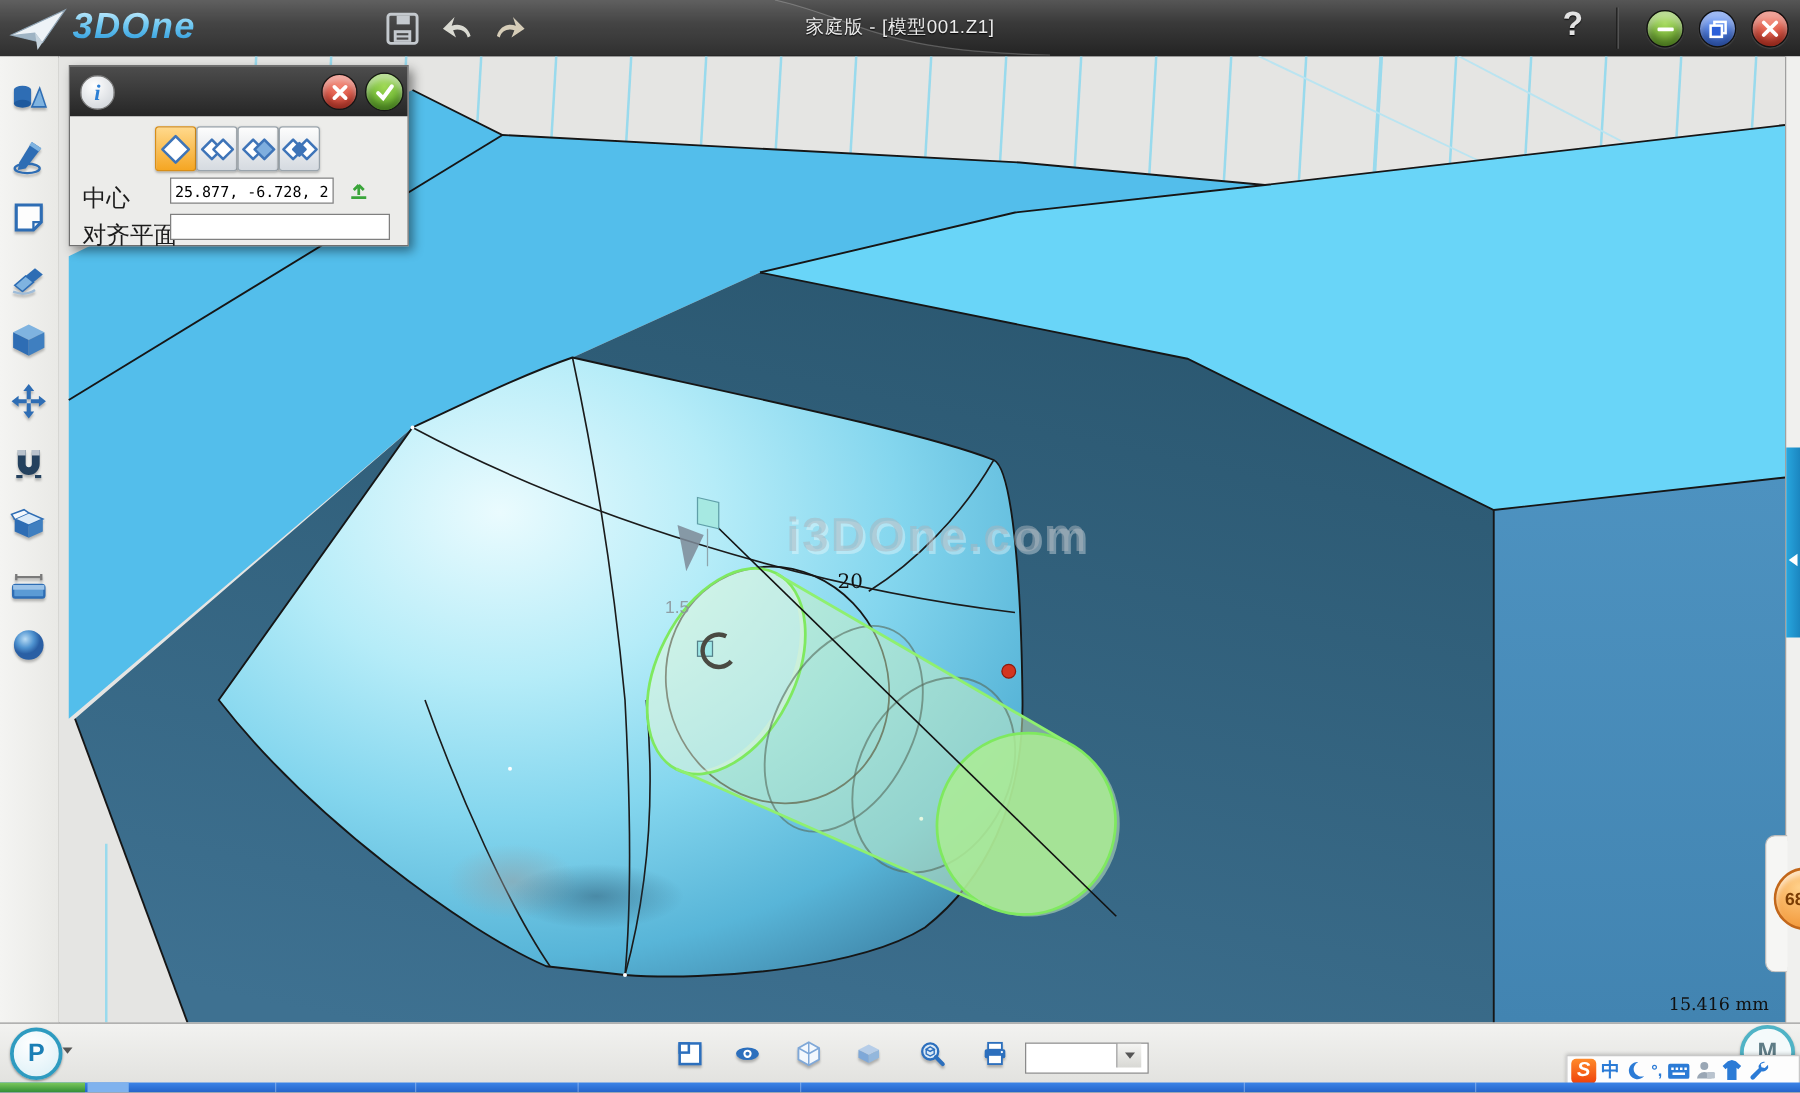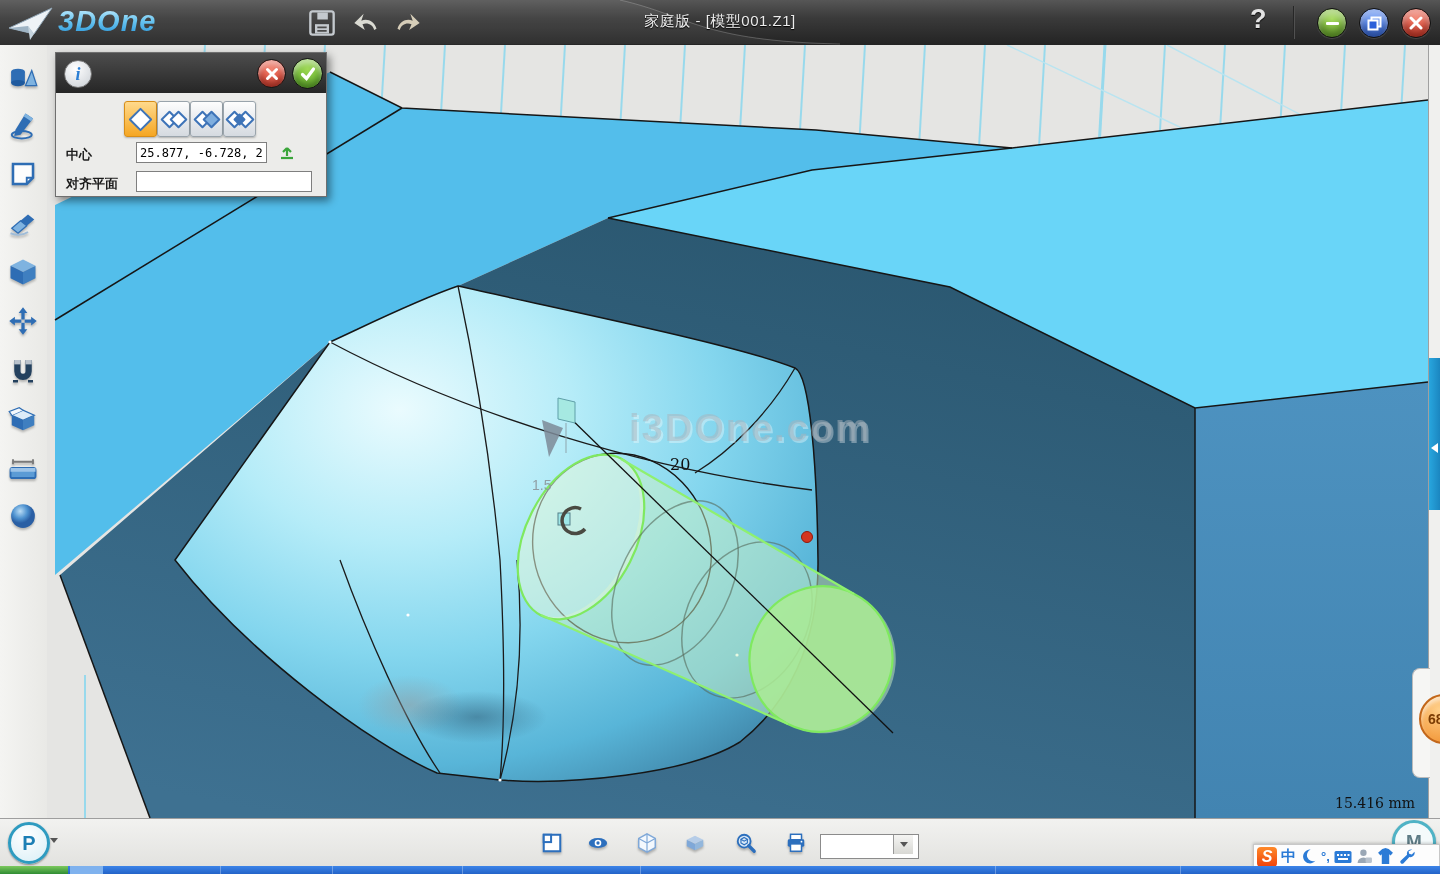--- a/index.html
+++ b/index.html
@@ -25,21 +25,21 @@
   
   .dialog{left:55px;top:52px;width:270px;height:143px;background:#ececea;border:1px solid #6f6f6f;box-shadow:3px 4px 8px rgba(0,0,0,.45);}
   .dlg-head{left:0;top:0;width:270px;height:40px;background:linear-gradient(180deg,#4d4d4d,#262626);}
   .info-circle{left:8px;top:7px;width:26px;height:26px;border-radius:50%;background:radial-gradient(circle at 40% 30%,#ffffff,#c9ced4);border:1px solid #777;color:#2c7fd4;font-family:"Liberation Serif",serif;font-weight:bold;font-size:18px;font-style:italic;display:flex;align-items:center;justify-content:center;}
   .dlg-btn{width:27px;height:27px;border-radius:50%;border:1px solid #151515;color:#fff;font-weight:bold;display:flex;align-items:center;justify-content:center;box-shadow:inset 0 5px 5px rgba(255,255,255,.5), inset 0 -5px 6px rgba(0,0,0,.3);}
   .dlg-btn.red{left:201px;top:6px;background:radial-gradient(circle at 50% 35%,#f2826f,#c8281a);font-size:15px;}
   .dlg-btn.grn{left:236px;top:5px;width:29px;height:29px;background:radial-gradient(circle at 50% 35%,#9fd954,#4c9e1d);font-size:17px;}
   .modebtn{top:48px;width:31px;height:34px;border:1px solid #9aa4ac;border-radius:3px;background:linear-gradient(180deg,#fdfdfd,#d5dae0);box-shadow:0 1px 2px rgba(0,0,0,.25);}
   .modebtn.sel{border:1px solid #d88e18;background:linear-gradient(180deg,#ffd98c,#f5a623);}
   .dm{position:absolute;transform:rotate(45deg);background:#fff;border:2px solid #3e74b8;border-radius:1px;}
-  .dlg-label{font-size:13px;color:#1c1c1c;font-weight:bold;}
+  .dlg-label{font-size:19px;color:#1c1c1c;}
   .dlg-input{position:absolute;border:1px solid #7f7f7f;background:#fff;font-size:12px;font-family:"DejaVu Sans Mono",monospace;padding:1px 3px;box-sizing:border-box;height:21px;}
   
   .rstrip{left:1428px;top:45px;width:12px;height:773px;background:#f0f0ee;border-left:1px solid #a0a0a0;}
   .rstrip-blue{left:1429px;top:358px;width:11px;height:152px;background:linear-gradient(90deg,#28a6de,#1b86c0);}
   .tri-left{width:0;height:0;border-top:5px solid transparent;border-bottom:5px solid transparent;border-right:7px solid #fff;}
   .tab68{left:1412px;top:668px;width:17px;height:108px;background:#f6f6f4;border:1px solid #bbb;border-right:none;border-radius:8px 0 0 8px;}
   .badge68{left:1419px;top:694px;width:50px;height:50px;border-radius:50%;background:radial-gradient(circle at 40% 30%,#ffd08a,#ef8a25);border:2px solid #c2671b;box-shadow:inset 0 4px 4px rgba(255,255,255,.6);color:#7a3c04;font-weight:bold;font-size:14px;display:flex;align-items:center;justify-content:flex-start;padding-left:7px;box-sizing:border-box;}
   
   .bottombar{left:0;top:818px;width:1440px;height:48px;background:linear-gradient(180deg,#f2f2f0,#e2e2df);border-top:1px solid #9e9e9e;}
   .bb-ico{top:832px;width:22px;height:22px;filter:drop-shadow(0 2px 1px rgba(0,0,0,.25));}

